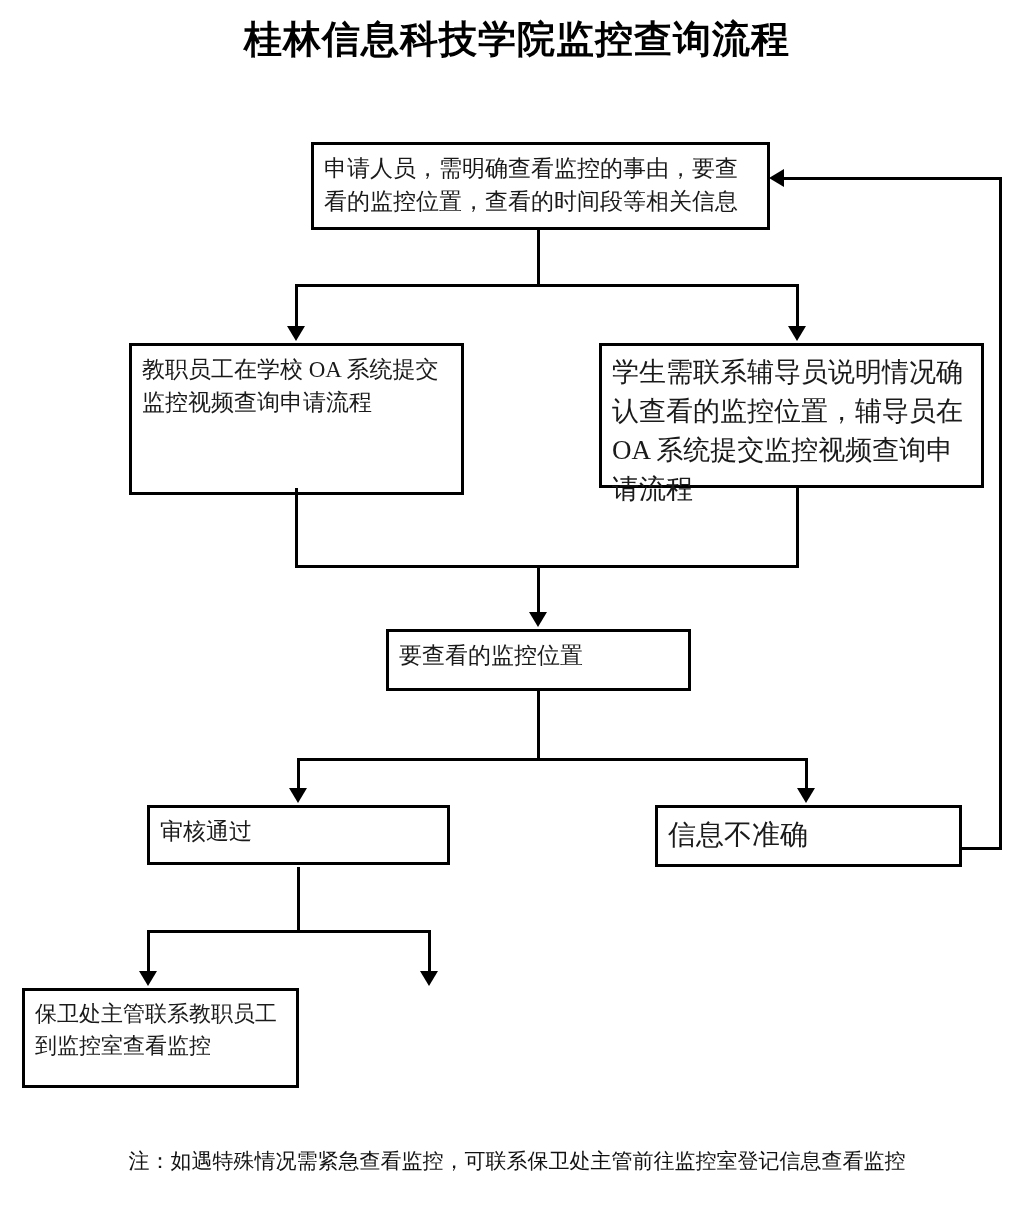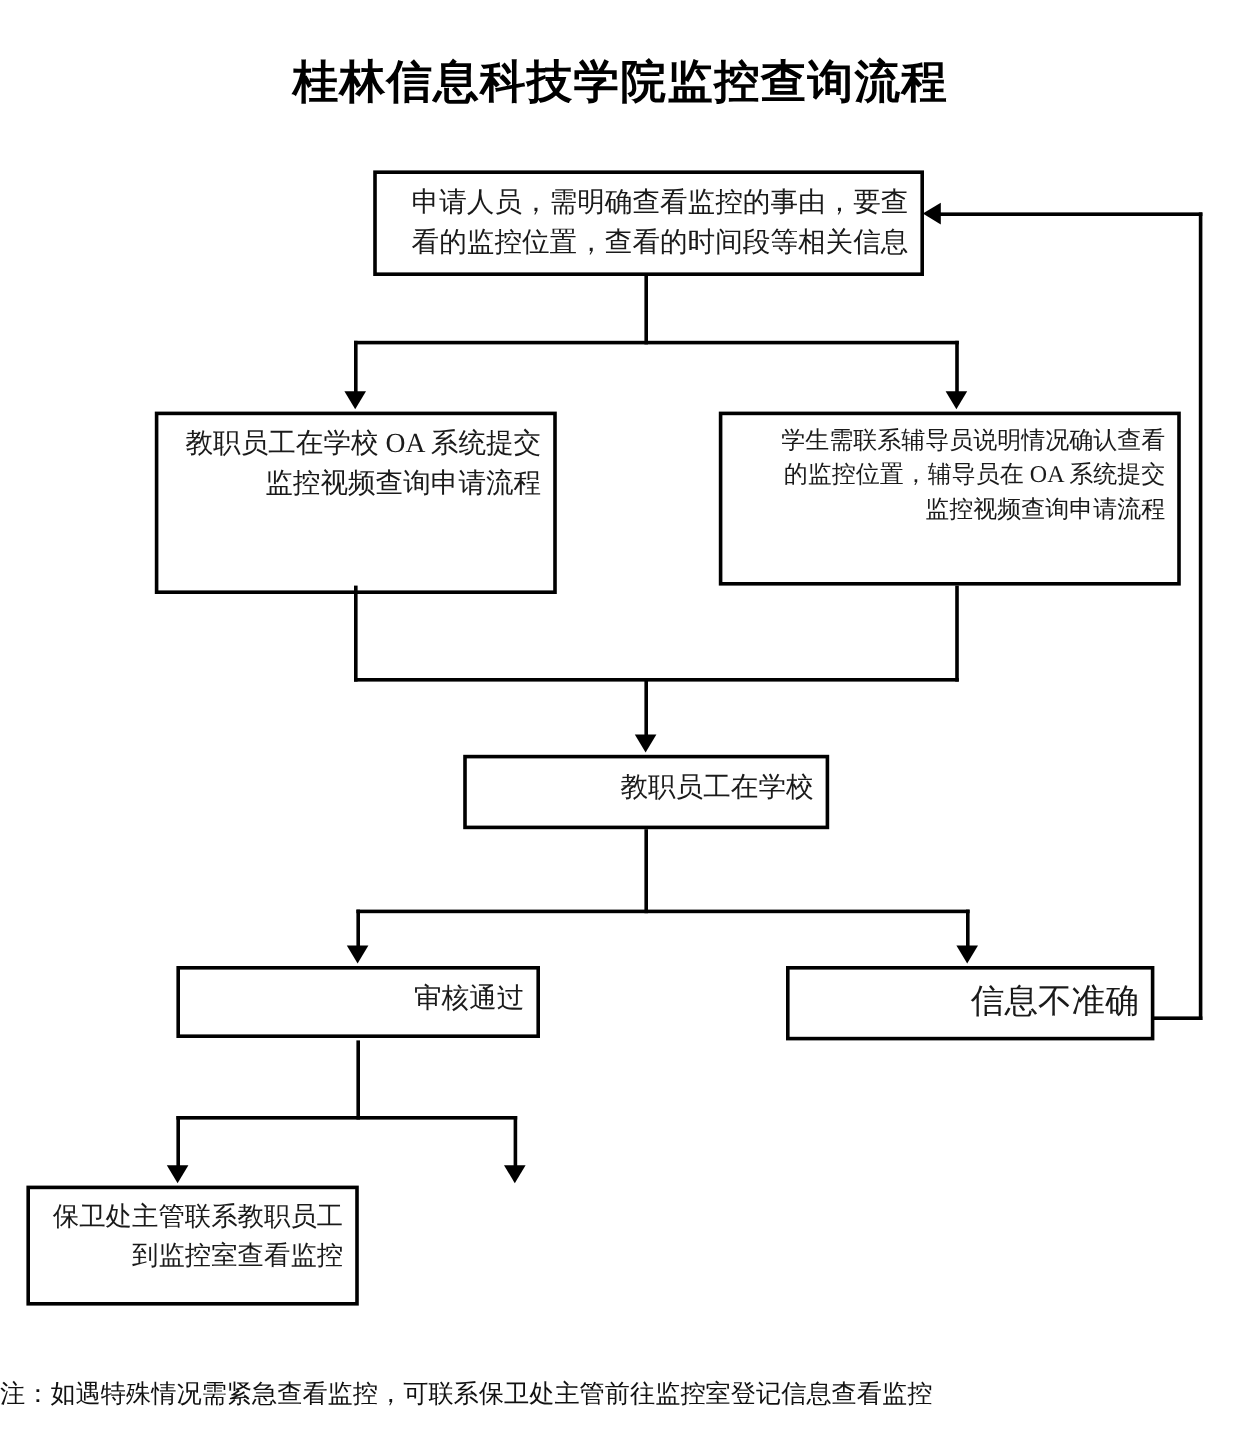--- a/index.html
+++ b/index.html
@@ -19,42 +19,41 @@
     position: absolute;
     left: 0;
     top: 14px;
     width: 1034px;
     text-align: center;
     font-family: "DejaVu Sans", "Liberation Sans", sans-serif;
     font-weight: bold;
     font-size: 38px;
     letter-spacing: 1px;
     color: #000000;
-    margin-top: 29px;
   }
   .node {
     position: absolute;
     border: 3px solid #000000;
     background: #ffffff;
     box-sizing: border-box;
     color: #1a1a1a;
-    text-align: right;
+    text-align: left;
     font-size: 22px;
     line-height: 1.45;
   }
   .node .txt {
     display: block;
     padding: 0 10px;
   }
   .node.pad-top .txt { padding-top: 7px; }
 
   
   #n-apply   { left: 311px; top: 142px;  width: 459px; height: 88px;  font-size: 23px; }
   #n-staff   { left: 129px; top: 343px;  width: 335px; height: 152px; font-size: 23px; }
-  #n-student { left: 599px; top: 343px;  width: 385px; height: 145px; font-size: 20px; padding-left: 24px; }
+  #n-student { left: 599px; top: 343px;  width: 385px; height: 145px; font-size: 27px; }
   #n-review  { left: 386px; top: 629px;  width: 305px; height: 62px;  font-size: 23px; }
   #n-pass    { left: 147px; top: 805px;  width: 303px; height: 60px;  font-size: 23px; }
   #n-reject  { left: 655px; top: 805px;  width: 307px; height: 62px;  font-size: 28px; }
   #n-out1    { left: 22px;  top: 988px;  width: 277px; height: 100px; font-size: 22px; font-family: Liberation Serif, serif; }
   #n-out2    { left: 325px; top: 988px;  width: 283px; height: 104px; font-size: 22px; }
 
   
   .ln {
     position: absolute;
     background: #000000;
@@ -76,21 +75,21 @@
     border-top: 9px solid transparent;
     border-bottom: 9px solid transparent;
     border-right: 15px solid #000000;
   }
 
   .footnote {
     position: absolute;
     left: 0;
     top: 1147px;
     width: 1034px;
-    text-align: left;
+    text-align: center;
     font-size: 21px;
     color: #111111;
   }
 </style>
 </head>
 <body>
 
 <div id="page">
 
   <div class="title">桂林信息科技学院监控查询流程</div>
@@ -101,21 +100,21 @@
 
   <div class="node pad-top" id="n-staff">
     <span class="txt">教职员工在学校 OA 系统提交监控视频查询申请流程</span>
   </div>
 
   <div class="node pad-top" id="n-student">
     <span class="txt">学生需联系辅导员说明情况确认查看的监控位置，辅导员在 OA 系统提交监控视频查询申请流程</span>
   </div>
 
   <div class="node pad-top" id="n-review">
-    <span class="txt">教职员工在学校</span>
+    <span class="txt">要查看的监控位置</span>
   </div>
 
   <div class="node pad-top" id="n-pass">
     <span class="txt">审核通过</span>
   </div>
 
   <div class="node pad-top" id="n-reject">
     <span class="txt">信息不准确</span>
   </div>
 

